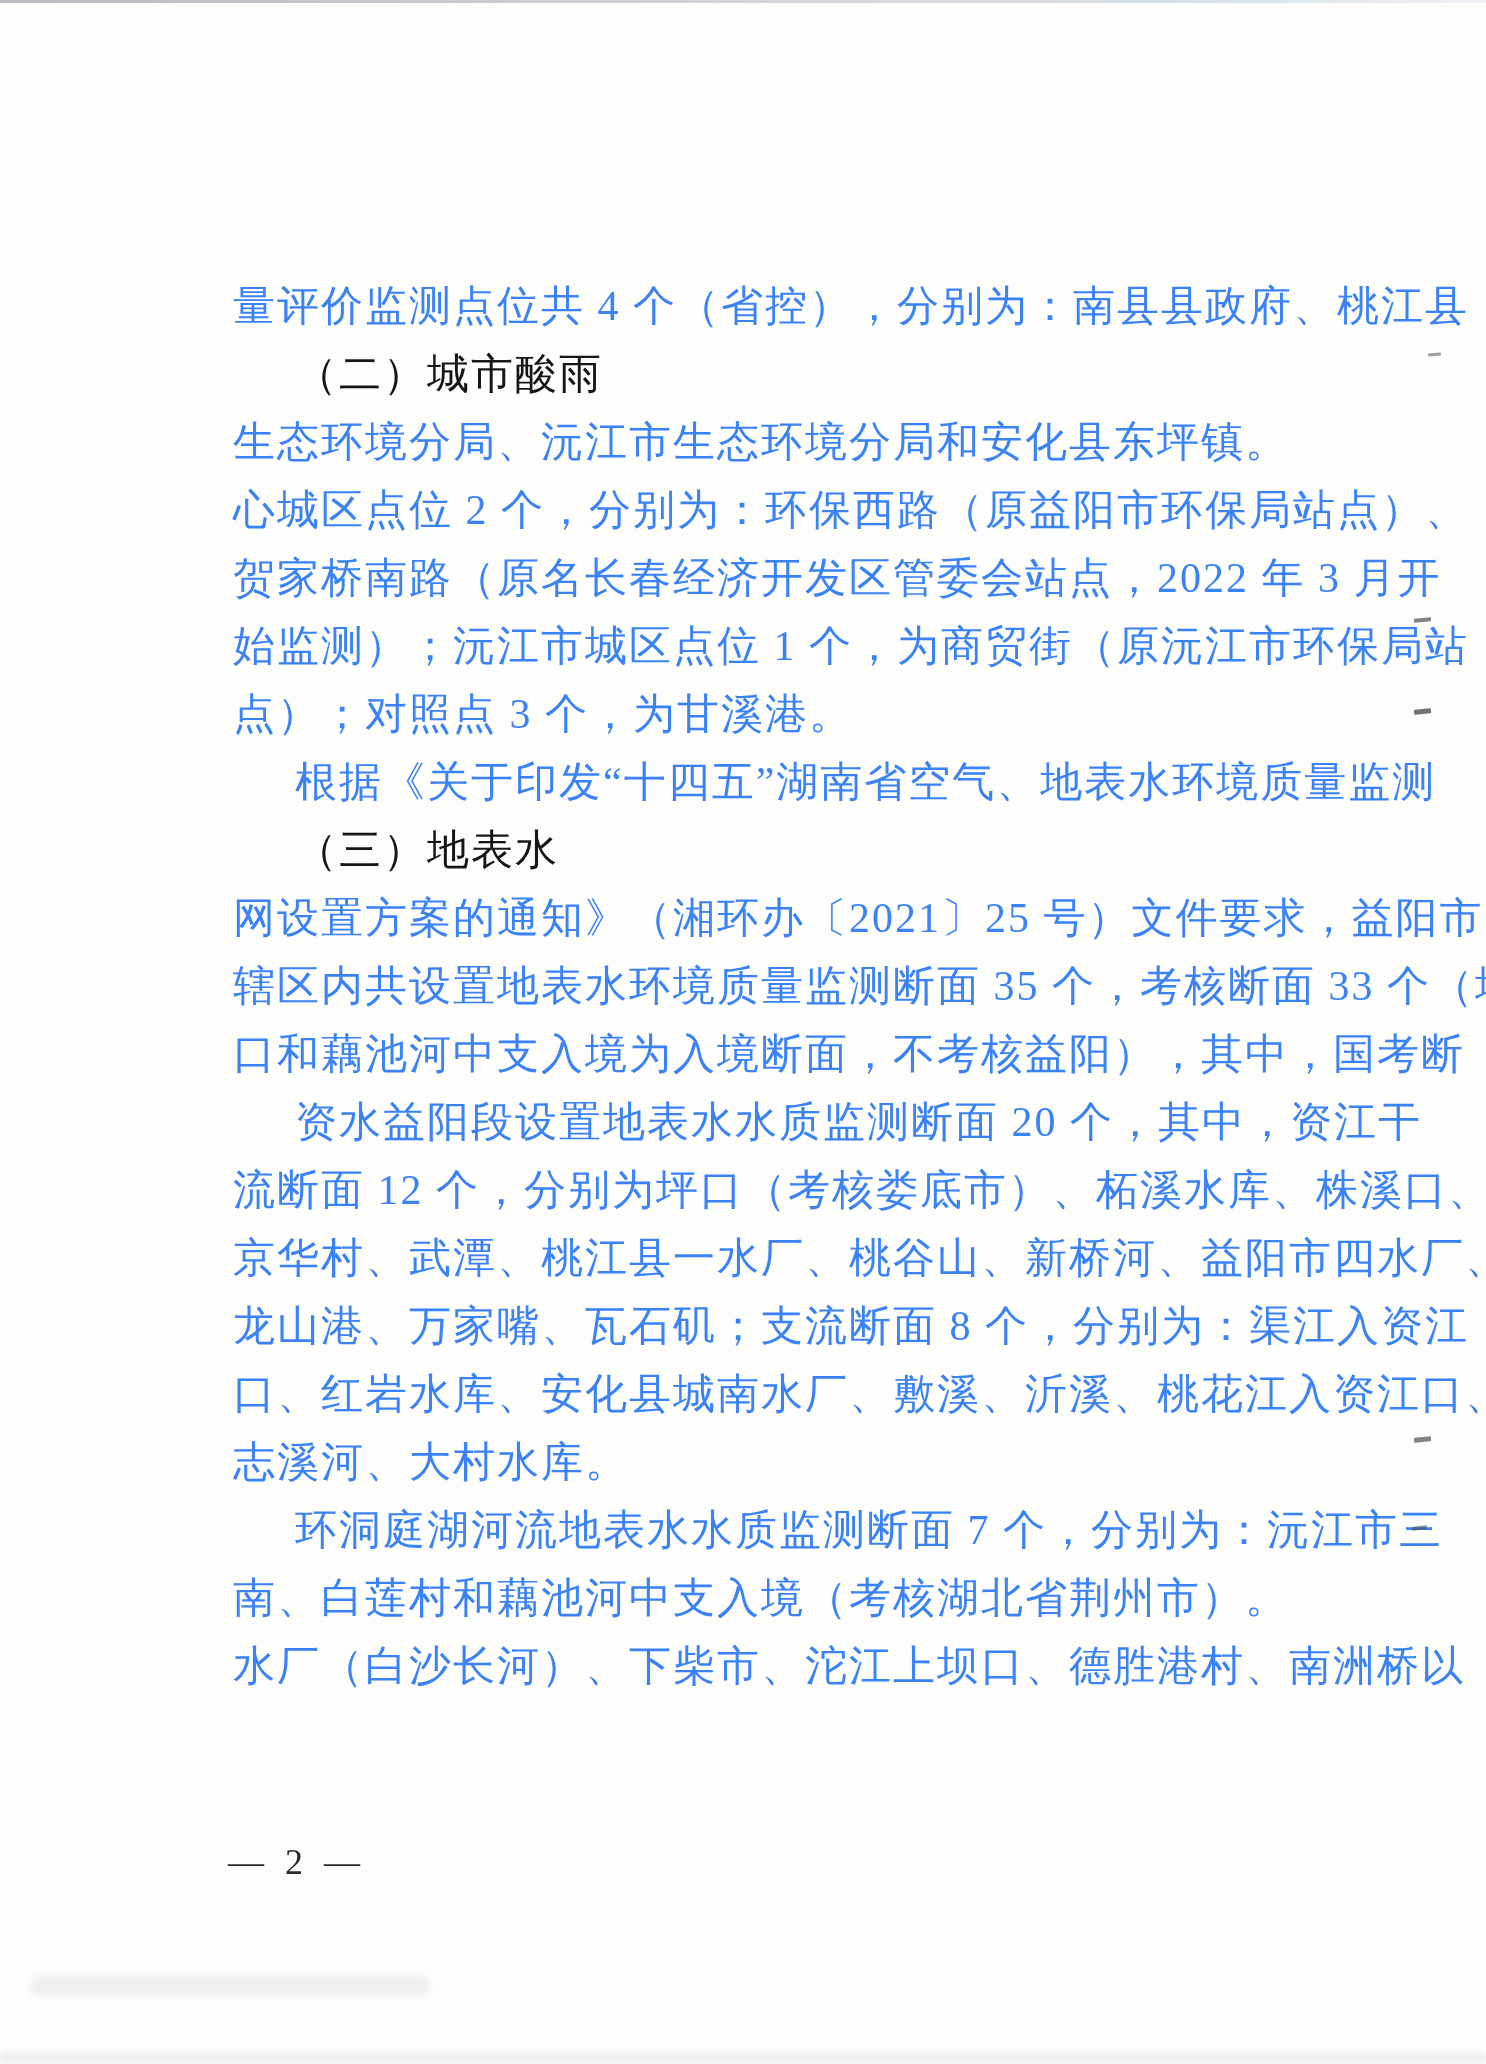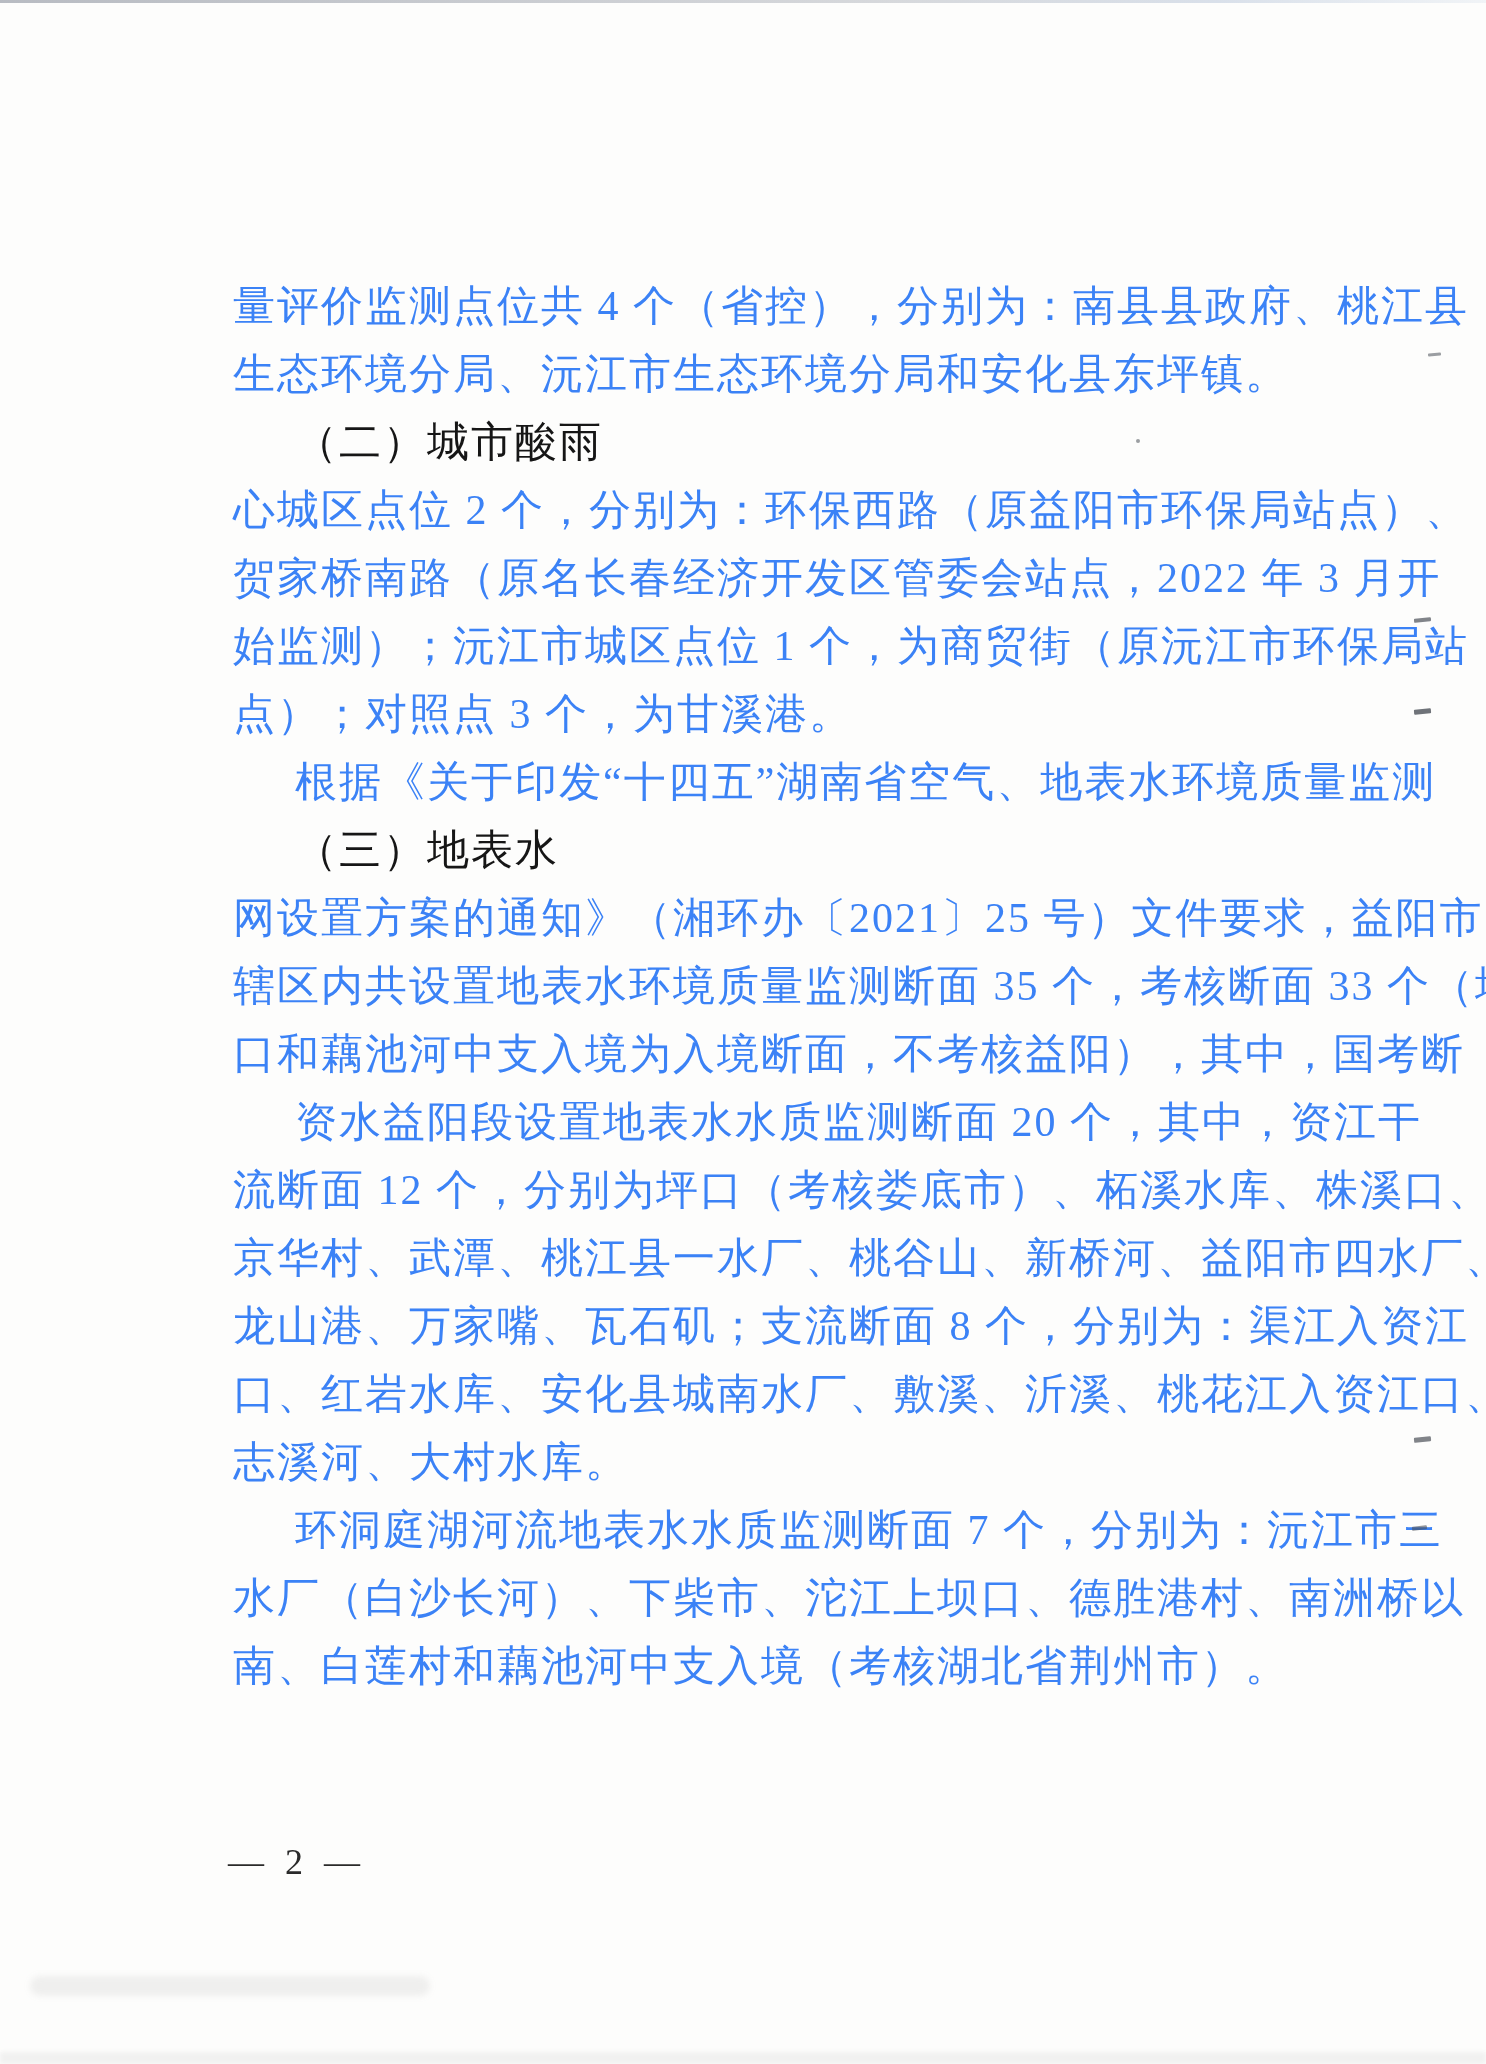--- a/index.html
+++ b/index.html
@@ -87,40 +87,40 @@
 </style>
 </head>
 <body>
 
 <div style="position:absolute; inset:0;">
 
   <div class="scan-top-edge"></div>
 
   <div class="doc-content" id="lines-host">
       <div class="text-line">量评价监测点位共 4 个（省控），分别为：南县县政府、桃江县</div>
+      <div class="text-line indent heading">（二）城市酸雨</div>
       <div class="text-line">生态环境分局、沅江市生态环境分局和安化县东坪镇。</div>
-      <div class="text-line indent heading">（二）城市酸雨</div>
       <div class="text-line">心城区点位 2 个，分别为：环保西路（原益阳市环保局站点）、</div>
       <div class="text-line">贺家桥南路（原名长春经济开发区管委会站点，2022 年 3 月开</div>
       <div class="text-line">始监测）；沅江市城区点位 1 个，为商贸街（原沅江市环保局站</div>
       <div class="text-line">点）；对照点 3 个，为甘溪港。</div>
       <div class="text-line indent">根据《关于印发“十四五”湖南省空气、地表水环境质量监测</div>
       <div class="text-line indent heading">（三）地表水</div>
       <div class="text-line">网设置方案的通知》（湘环办〔2021〕25 号）文件要求，益阳市</div>
       <div class="text-line">辖区内共设置地表水环境质量监测断面 35 个，考核断面 33 个（坪</div>
       <div class="text-line">口和藕池河中支入境为入境断面，不考核益阳），其中，国考断</div>
       <div class="text-line indent">资水益阳段设置地表水水质监测断面 20 个，其中，资江干</div>
       <div class="text-line">流断面 12 个，分别为坪口（考核娄底市）、柘溪水库、株溪口、</div>
       <div class="text-line">京华村、武潭、桃江县一水厂、桃谷山、新桥河、益阳市四水厂、</div>
       <div class="text-line">龙山港、万家嘴、瓦石矶；支流断面 8 个，分别为：渠江入资江</div>
       <div class="text-line">口、红岩水库、安化县城南水厂、敷溪、沂溪、桃花江入资江口、</div>
       <div class="text-line">志溪河、大村水库。</div>
       <div class="text-line indent">环洞庭湖河流地表水水质监测断面 7 个，分别为：沅江市三</div>
+      <div class="text-line">南、白莲村和藕池河中支入境（考核湖北省荆州市）。</div>
       <div class="text-line">水厂（白沙长河）、下柴市、沱江上坝口、德胜港村、南洲桥以</div>
-      <div class="text-line">南、白莲村和藕池河中支入境（考核湖北省荆州市）。</div>
     </div>
 
   <div class="page-footer">— 2 —</div>
 
   <span class="speck s1"></span>
   <span class="speck s2"></span>
   <span class="speck s3"></span>
   <span class="speck s4"></span>
   <span class="speck s5"></span>
   <span class="speck dot"></span>

